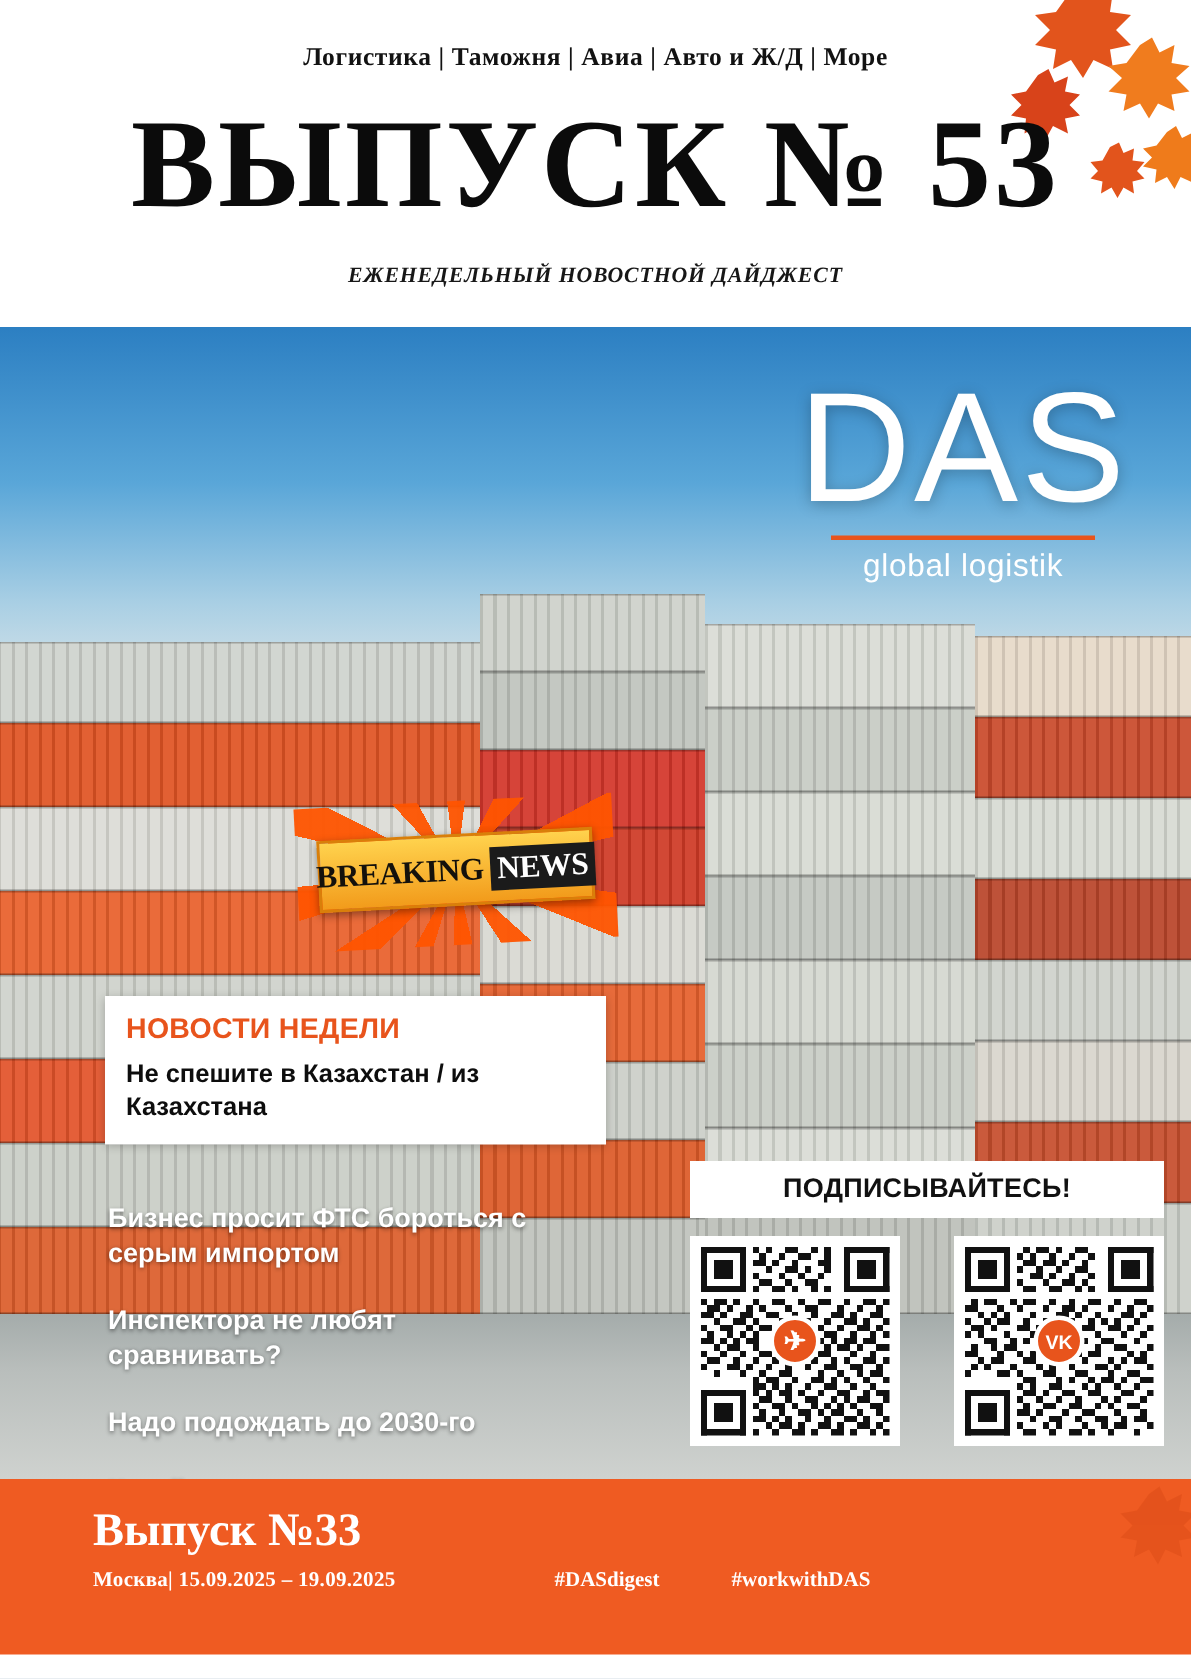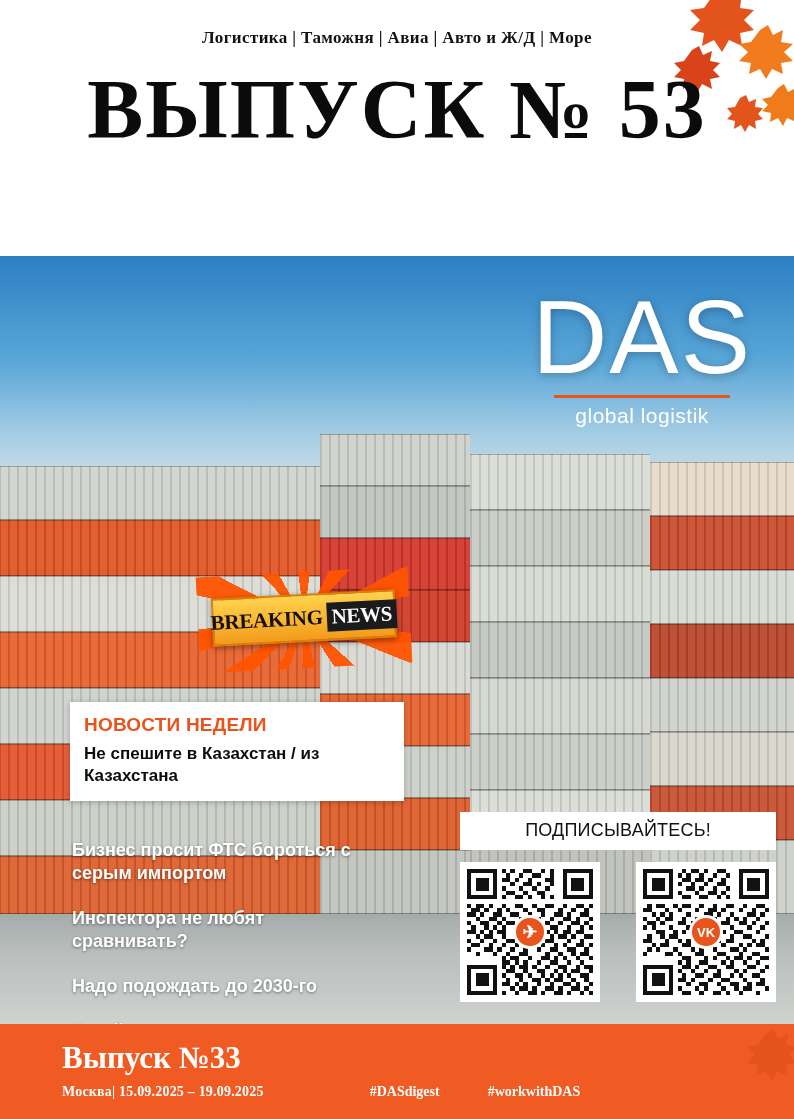--- a/index.html
+++ b/index.html
@@ -7,21 +7,21 @@
     width: 794px; height: 1119px;
     font-family: "Liberation Sans", sans-serif;
     background: #ffffff;
     overflow: hidden;
   }
   .page { position: relative; width: 794px; height: 1119px; background:#fff; }
 
   
   .header {
     position: relative;
-    height: 256px;
+    height: 218px;
     background: #ffffff;
     text-align: center;
     overflow: hidden;
   }
   .kicker {
     font-family: "Liberation Serif", serif;
     font-weight: bold;
     font-size: 17px;
     letter-spacing: .4px;
     color: #121212;
@@ -122,21 +122,21 @@
   .headlines { position:absolute; left:72px; top:583px; width:290px; z-index:6; }
   .headlines li {
     list-style:none; color:#ffffff; font-weight:bold; font-size:18px;
     line-height:1.28; margin-bottom:22px; text-shadow: 0 1px 3px rgba(0,0,0,.45);
   }
 
   .subscribe {
     position:absolute; right:18px; bottom:22px; width:316px; z-index:7;
   }
   .subscribe .cap {
-    background:#ffffff; color:#111; font-weight:normal; font-size:18px;
+    background:#ffffff; color:#111; font-weight:bold; font-size:18px;
     text-align:center; padding:8px 0 9px 0; letter-spacing:.2px;
   }
   .qrrow { display:flex; justify-content:space-between; margin-top:12px; }
   .qr {
     width:140px; height:140px; background:#ffffff; padding:7px; position:relative;
   }
   .qrimg { width:100%; height:100%; position:relative; background:#fff; }
   .qrbadge {
     position:absolute; left:50%; top:50%; transform:translate(-50%,-50%);
     width:34px; height:34px; border-radius:50%; background:#e8541c;
@@ -172,20 +172,21 @@
       <g fill="#e2541c">
         <path d="M150 6 l10 -6 6 12 12 -6 -2 14 14 2 -10 10 10 10 -14 3 2 13 -13 -6 -7 12 -8 -12 -12 6 2 -13 -14 -3 10 -10 -10 -10 14 -2z"></path>
         <path d="M196 42 l8 -5 5 10 10 -5 -2 12 12 2 -9 8 9 9 -12 2 2 11 -11 -5 -6 10 -6 -10 -11 5 2 -11 -12 -2 9 -9 -9 -8 12 -2z" fill="#f07c1e"></path>
         <path d="M128 62 l7 -4 4 9 9 -4 -2 10 10 2 -7 7 7 7 -10 2 2 10 -10 -5 -5 9 -5 -9 -9 5 1 -10 -10 -2 7 -7 -7 -7 10 -2z" fill="#d8431a"></path>
         <path d="M214 100 l6 -4 4 8 8 -4 -2 9 9 2 -6 6 6 6 -9 2 2 9 -9 -4 -4 8 -5 -8 -8 4 1 -9 -9 -2 6 -6 -6 -6 9 -2z" fill="#ef7b1b"></path>
         <path d="M176 110 l6 -3 3 7 7 -3 -1 8 8 1 -5 6 5 5 -8 2 1 8 -7 -4 -4 7 -4 -7 -7 4 1 -8 -8 -2 5 -5 -5 -6 8 -1z" fill="#e2541c"></path>
       </g>
     </svg>
     <div class="kicker">Логистика | Таможня |  Авиа | Авто и Ж/Д | Море</div>
     <div class="masthead">ВЫПУСК № 53</div>
+    <div class="subhead">ЕЖЕНЕДЕЛЬНЫЙ НОВОСТНОЙ ДАЙДЖЕСТ</div>
   </div>
 
   <div class="hero">
     <div class="sky"></div>
     <div class="ground"></div>
 
     <div class="stacks">
 
       <div class="ctn" style="left:-10px; top:90px; width:330px; height:54px; background-color:#cfd3cd;"></div>
       <div class="ctn" style="left:-10px; top:144px; width:330px; height:56px; background-color:#e05424;"></div>

